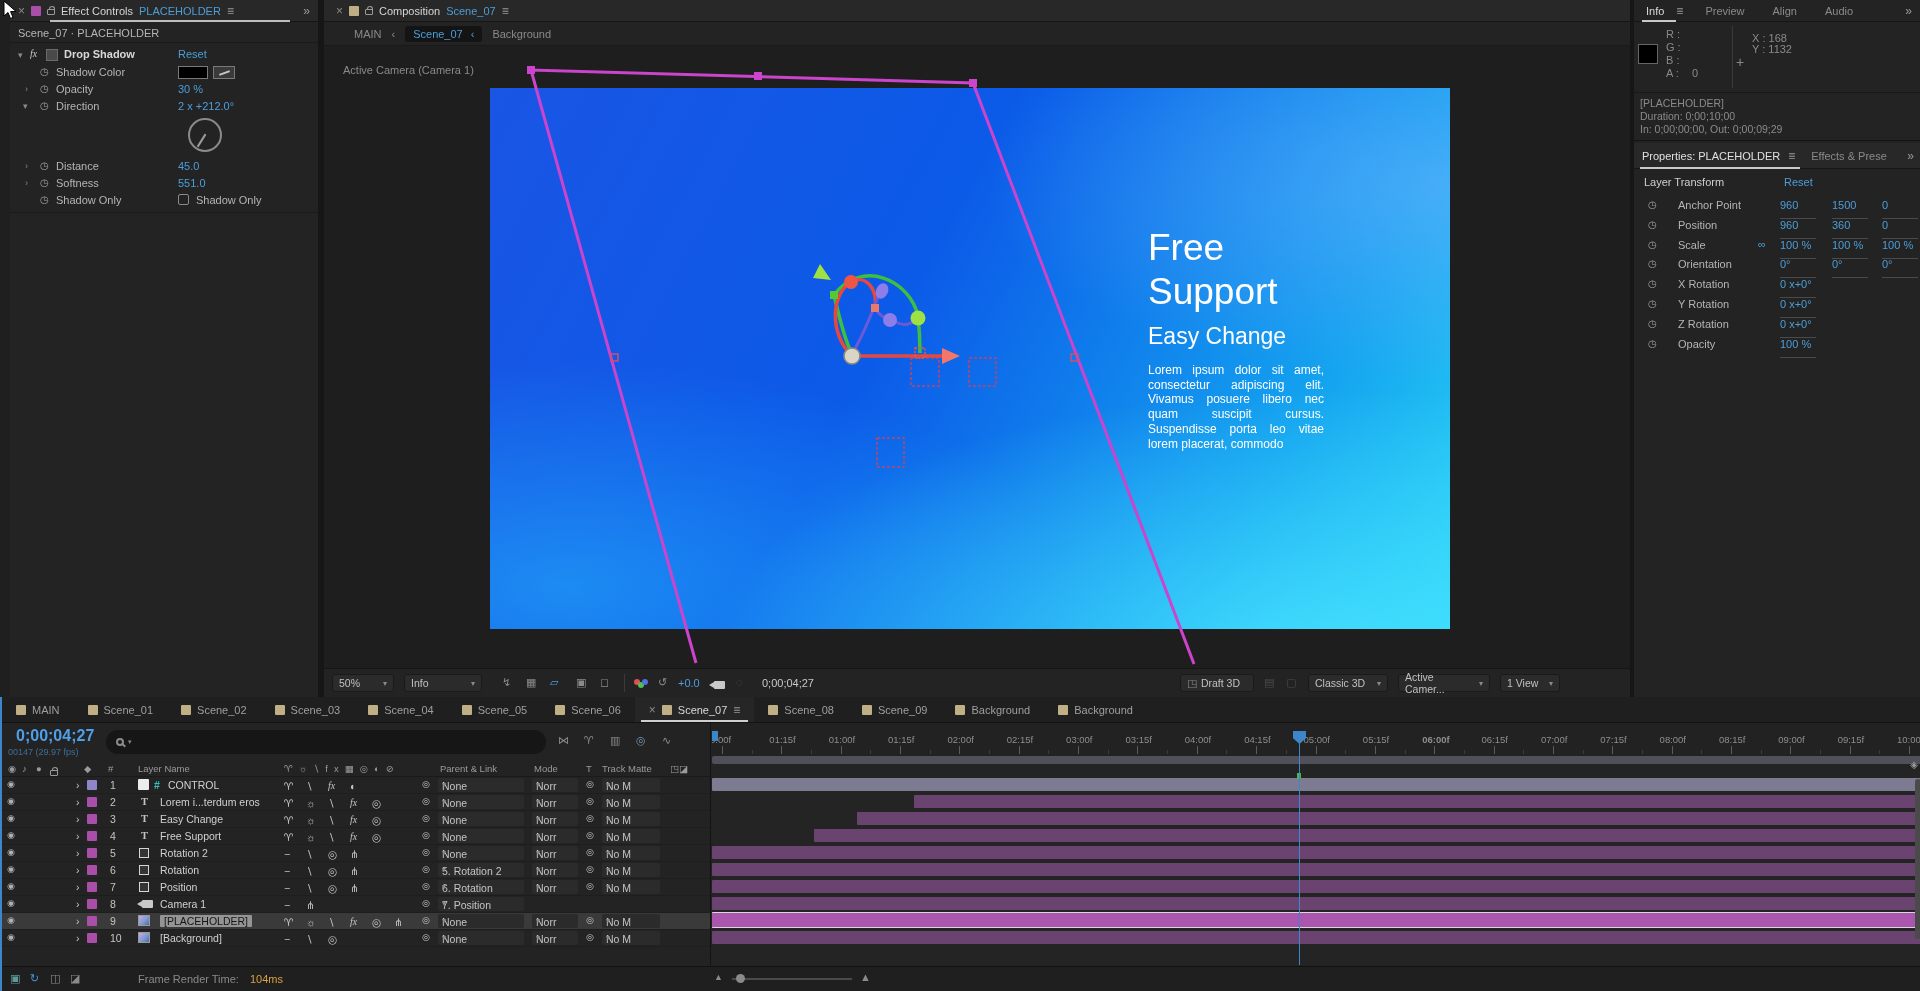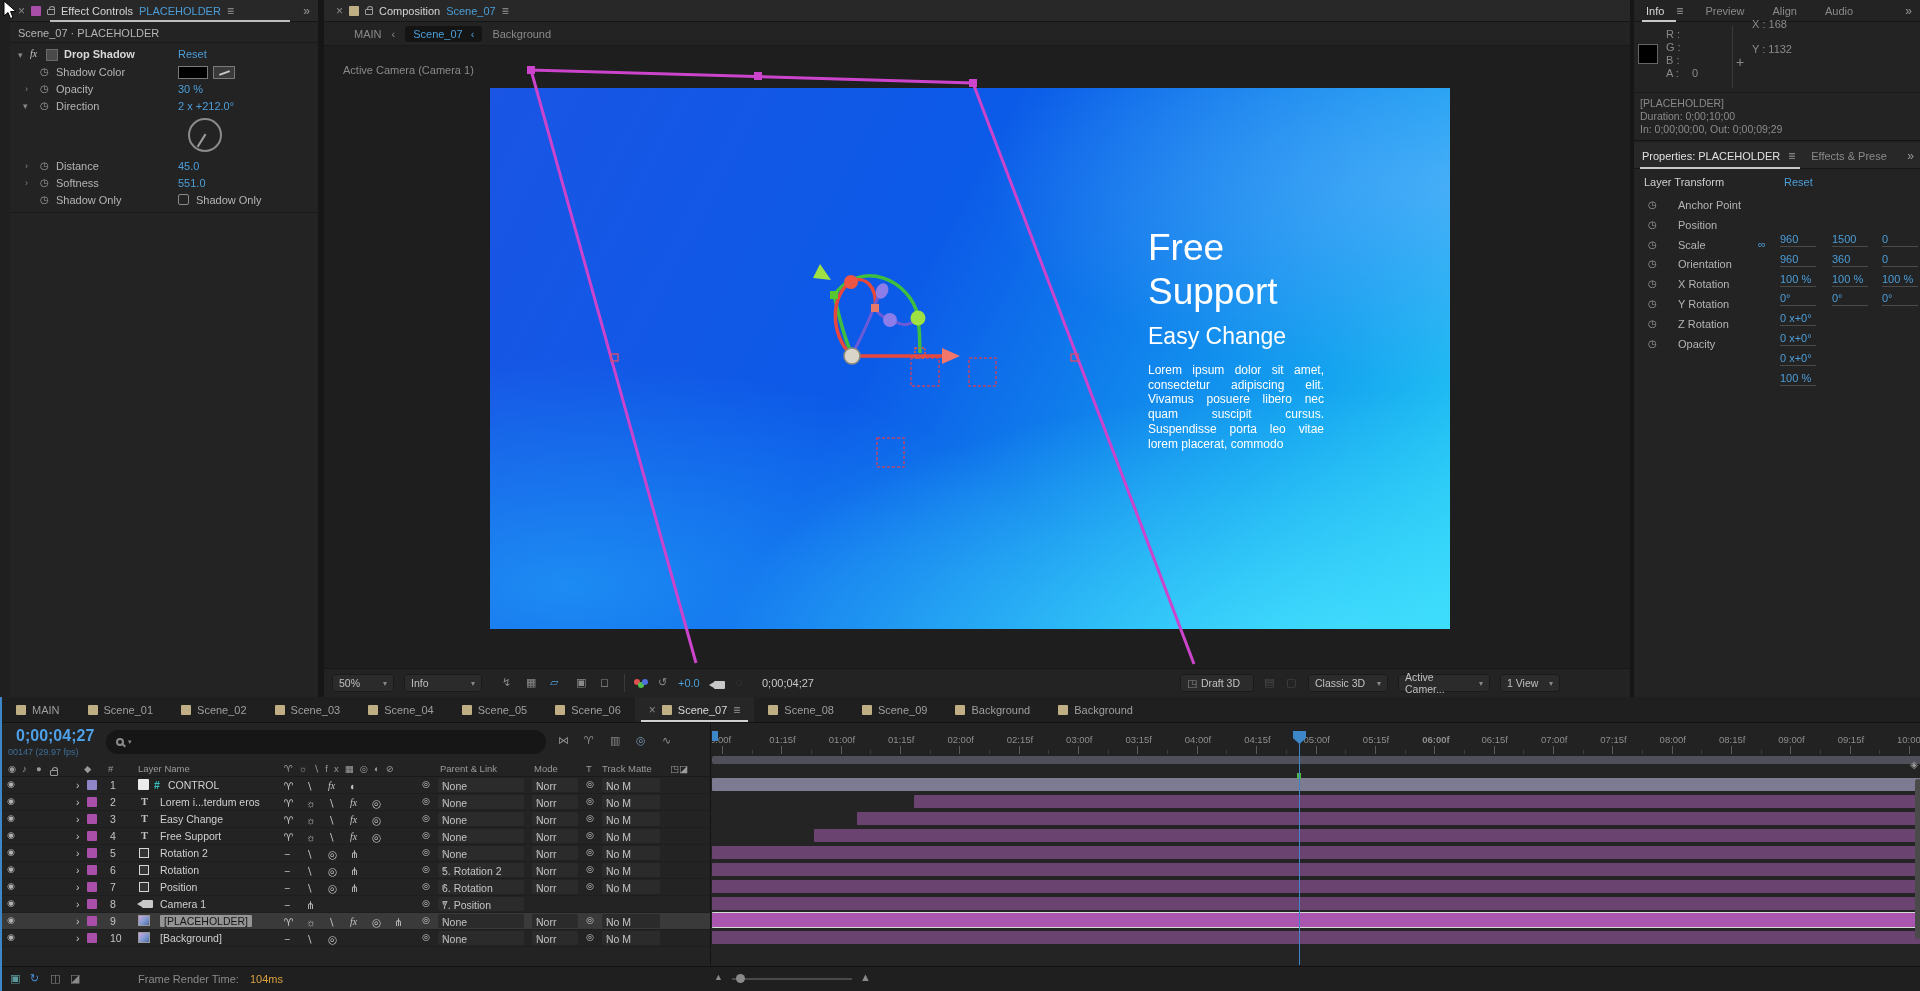--- a/index.html
+++ b/index.html
@@ -49,21 +49,21 @@
   .lyr-row { position:absolute; left:0; width:708px; height:17px; border-bottom:1px solid #1e1e1e; }
   .lyr-row.selected { background:#3a3a3a; }
   .lyr-row span { position:absolute; top:2px; font-size:10.5px; color:#c4c4c4; white-space:nowrap; }
   .bar-row { position:absolute; height:13px; border-radius:1px; }
   .sw { color:#9a9a9a; font-size:9px; }
   .sw.fxit { font-style:italic; font-family:"Liberation Serif",serif; font-size:10px; }
   .colhdr { position:absolute; font-size:9.5px; color:#9a9a9a; top:0; }
   .ruler-lbl { position:absolute; top:11px; font-size:9.5px; color:#8e8e8e; }
   .tick { position:absolute; width:1px; background:#5a5a5a; top:23px; height:8px; }
   .tick.minor { background:#3c3c3c; top:27px; height:4px; }
-  .underval { border-bottom:1px solid #4a4a4a; padding-bottom:1px;margin-top:34px; }
+  .underval { border-bottom:1px solid #4a4a4a; padding-bottom:7px; }
   .statbar-ic { font-size:11px; }
 </style>
 </head>
 <body>
 
 <div id="app">
 
   <svg class="abs" style="left:2px;top:0;z-index:50" width="18" height="20">
     <polygon points="2,1 2,16 6,12.5 8.5,18.5 11,17.4 8.6,11.6 14,11.4" fill="#fff" stroke="#000" stroke-width="1"></polygon>
   </svg>
@@ -268,21 +268,21 @@
       <span class="menu-glyph" style="margin-left:auto">»</span>
     </div>
     <div class="tab-underline" style="left:8px;width:34px;background:#c8c8c8"></div>
     <div class="abs" style="left:4px;top:44px;width:20px;height:20px;background:#000;border:1px solid #666"></div>
     <span class="abs dim" style="left:32px;top:28px">R :</span>
     <span class="abs dim" style="left:32px;top:41px">G :</span>
     <span class="abs dim" style="left:32px;top:54px">B :</span>
     <span class="abs dim" style="left:32px;top:67px">A :</span>
     <span class="abs dim" style="left:58px;top:67px">0</span>
     <span class="vline" style="left:98px;top:26px;height:62px;background:#3a3a3a"></span>
-    <span class="abs dim" style="left:118px;top:18px"><span>X :</span> <span>168</span></span>
+    <span class="abs dim" style="left:118px;top:32px"><span>X :</span> <span>168</span></span>
     <span class="abs dim" style="left:118px;top:43px"><span>Y :</span> <span>1132</span></span>
     <span class="abs dim" style="left:102px;top:54px;font-size:14px">+</span>
     <div class="hline" style="left:0;right:0;top:92px;background:#191919"></div>
     <span class="abs dim" style="left:6px;top:97px;font-size:10.5px">[PLACEHOLDER]</span>
     <span class="abs dim" style="left:6px;top:110px;font-size:10.5px">Duration: 0;00;10;00</span>
     <span class="abs dim" style="left:6px;top:123px;font-size:10.5px">In: 0;00;00;00, Out: 0;00;09;29</span>
     <div class="hline" style="left:0;right:0;top:140px;background:#141414"></div>
 
     <div class="abs" style="left:0;top:143px;width:100%;height:26px;background:#282828;border-bottom:1px solid #161616;display:flex;align-items:center">
       <span style="color:#e0e0e0;padding:0 8px">Properties: PLACEHOLDER</span>

